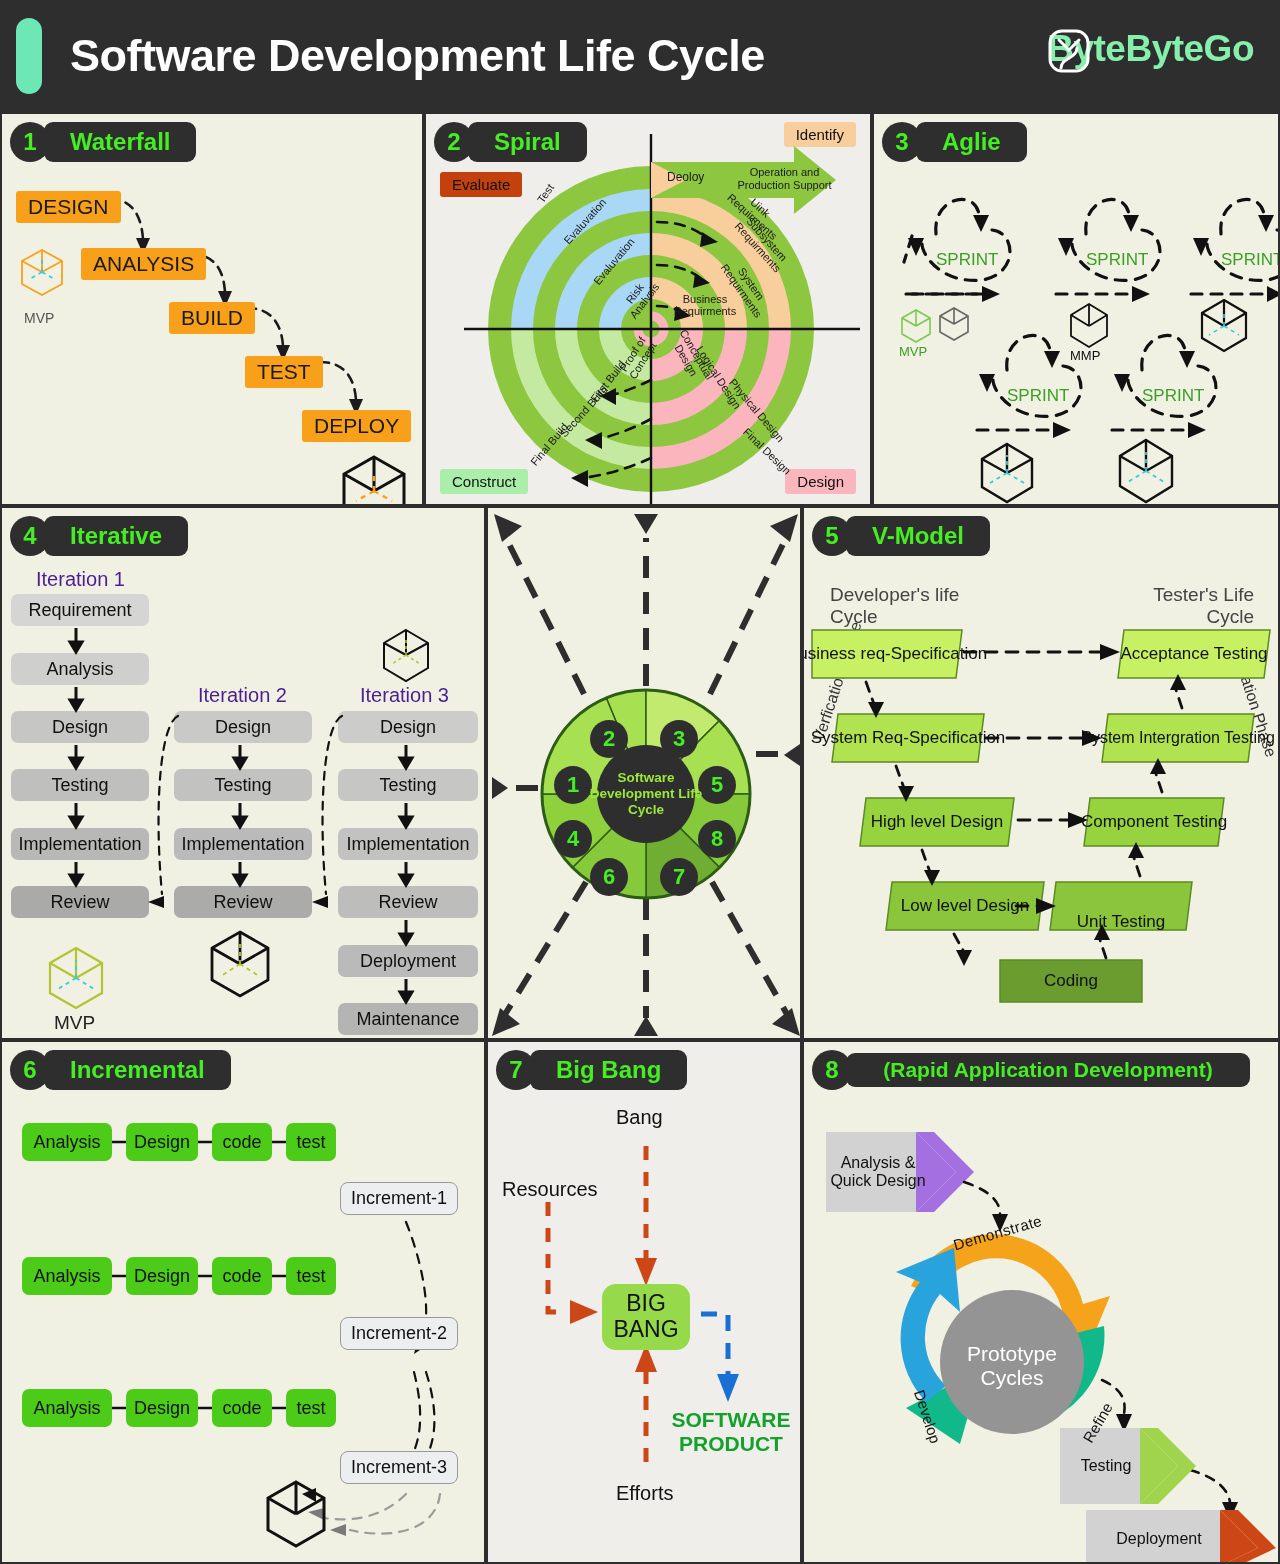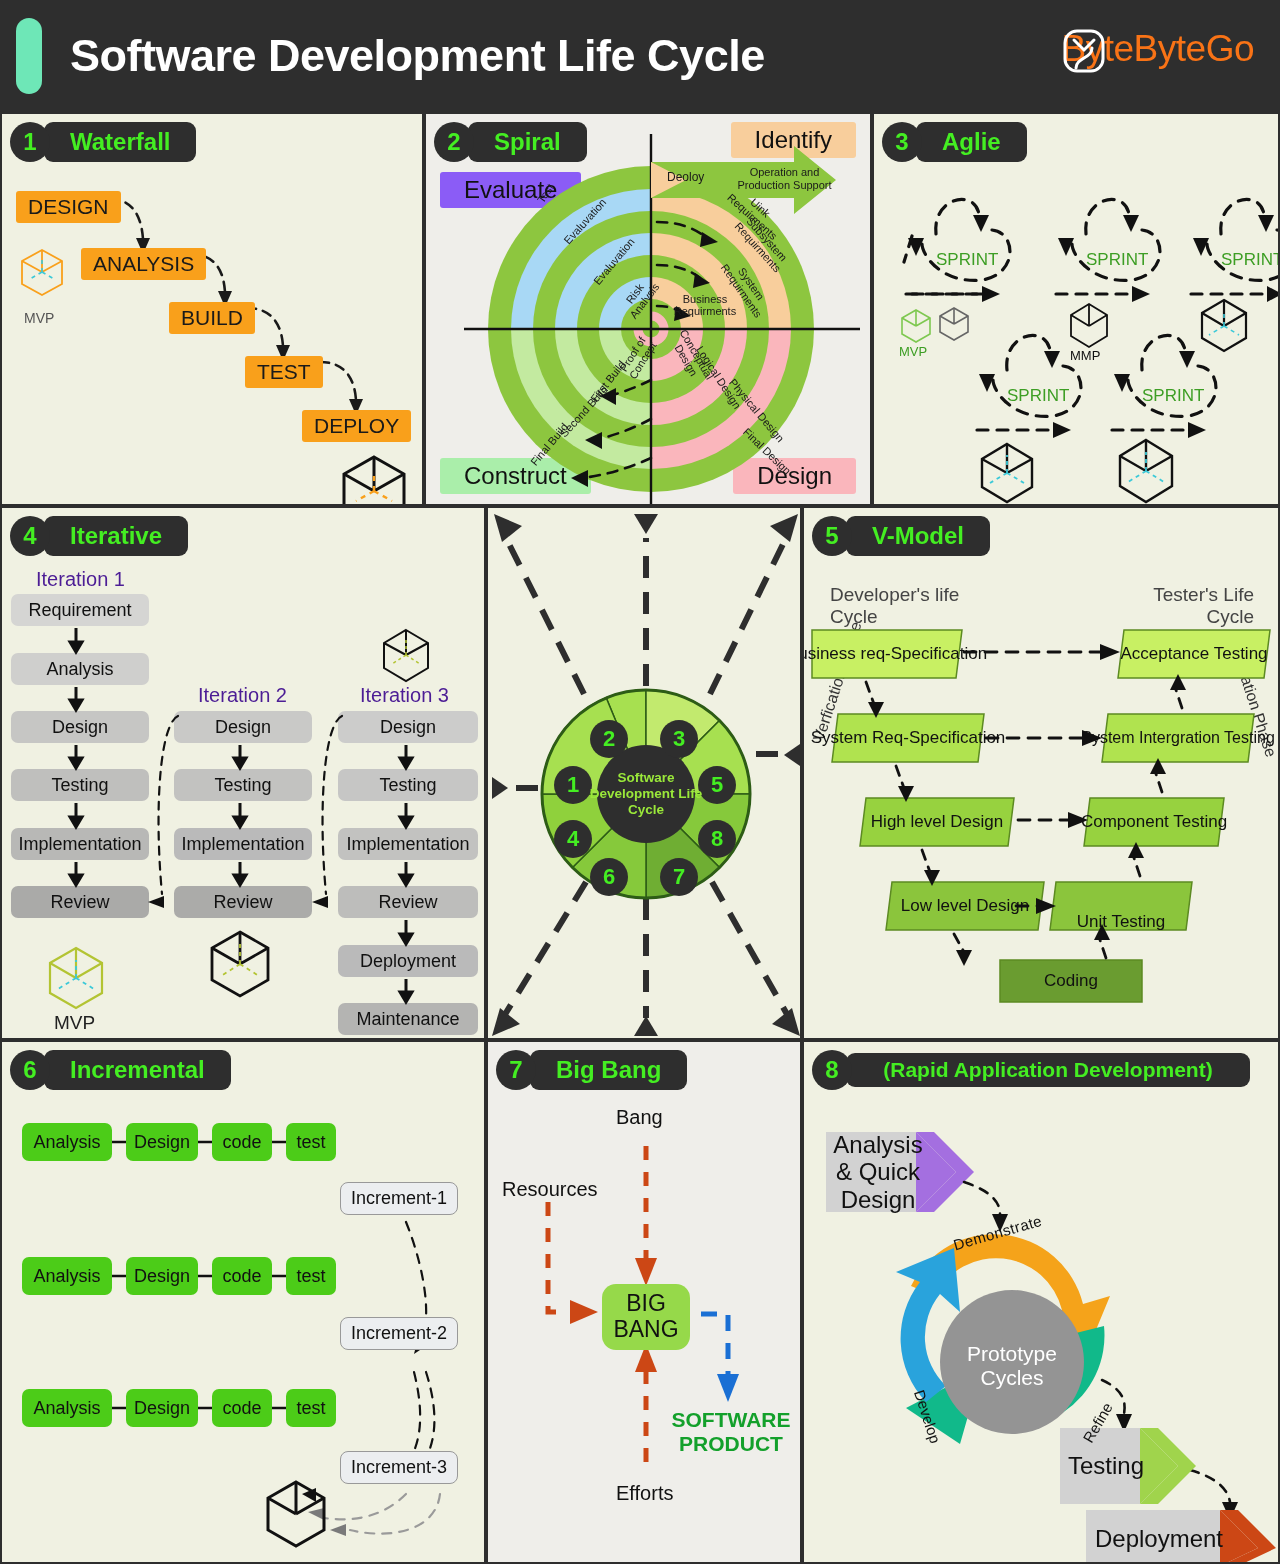--- a/index.html
+++ b/index.html
@@ -18,21 +18,21 @@
   }
   .header-pill {
     width: 26px; height: 76px; border-radius: 13px;
     background: #6ee7b7; margin-left: 16px; flex: none;
   }
   .header-title {
     color: #ffffff; font-size: 45px; font-weight: bold; letter-spacing: -0.5px;
     margin-left: 28px; white-space: nowrap;
   }
   .brand { position: absolute; right: 26px; top: 28px; display: flex; align-items: center; gap: 12px; }
-  .brand-name { color: #f97316; font-size: 37px; font-weight: normal; letter-spacing: -0.5px; }
+  .brand-name { color: #86efac; font-size: 37px; font-weight: bold; letter-spacing: -0.5px; }
 
   
   .grid { position: absolute; left: 0; top: 112px; width: 1280px; height: 1452px; }
   .panel { position: absolute; background: #f0f1e2; border: 2px solid #2e2e2e; overflow: hidden; }
   .p1 { left: 0;    top: 0;    width: 424px; height: 394px; }
   .p2 { left: 424px;top: 0;    width: 448px; height: 394px; background:#efeeea;}
   .p3 { left: 872px;top: 0;    width: 408px; height: 394px; }
   .p4 { left: 0;    top: 394px;width: 486px; height: 534px; }
   .pc { left: 486px;top: 394px;width: 316px; height: 534px; }
   .p5 { left: 802px;top: 394px;width: 478px; height: 534px; }
@@ -56,23 +56,23 @@
 
   
   .wf-box {
     position: absolute; background: #f9a01b; color: #1a1a1a;
     font-size: 21px; padding: 4px 12px; border-radius: 3px; white-space: nowrap;
   }
   .mvp-label { position:absolute; font-size: 14px; color:#555; }
 
   
   .corner-tag {
-    position: absolute; font-size: 24px; color: #111; padding: 4px 24px; border-radius: 3px; white-space: nowrap;
-  }
-  .tag-evaluate { background: #8b5cf6; }
+    position: absolute; font-size: 15px; color: #111; padding: 4px 12px; border-radius: 3px; white-space: nowrap;
+  }
+  .tag-evaluate { background: #c2410c; }
   .tag-identify { background: #f8ce9c; }
   .tag-construct{ background: #aaeeaa; }
   .tag-design   { background: #fab6bc; }
   .spiral-wrap { position: absolute; left: 38px; top: 20px; width: 396px; height: 375px; }
   .spiral-txt {
     position:absolute; font-size: 11px; color:#1a1a1a; white-space: nowrap;
     line-height: 1.05; text-align:center;
   }
   .sp-deploy { font-size: 12px; }
   .sp-ops { font-size: 11px; line-height: 1.15; }
@@ -123,21 +123,21 @@
 
   
   .bb-label { position:absolute; font-size:20px; color:#111; white-space:nowrap; }
   .bb-box {
     position:absolute; background:#96d94a; border-radius:14px;
     color:#111; font-size:23px; text-align:center; line-height:1.12;
     display:flex; align-items:center; justify-content:center;
   }
   .bb-prod { position:absolute; color:#13a02b; font-size:21px; font-weight:bold; text-align:center; line-height:1.15; }
   .chev-text {
-    position:absolute; color:#111; font-size:24px; line-height:1.15; text-align:center;
+    position:absolute; color:#111; font-size:16px; line-height:1.15; text-align:center;
     display:flex; align-items:center; justify-content:center;
   }
   .proto-txt {
     position:absolute; color:#fff; font-size:21px; text-align:center; line-height:1.15; font-weight:normal;
   }
 
   svg { position:absolute; left:0; top:0; overflow:visible; }
 </style>
 </head>
 <body>

